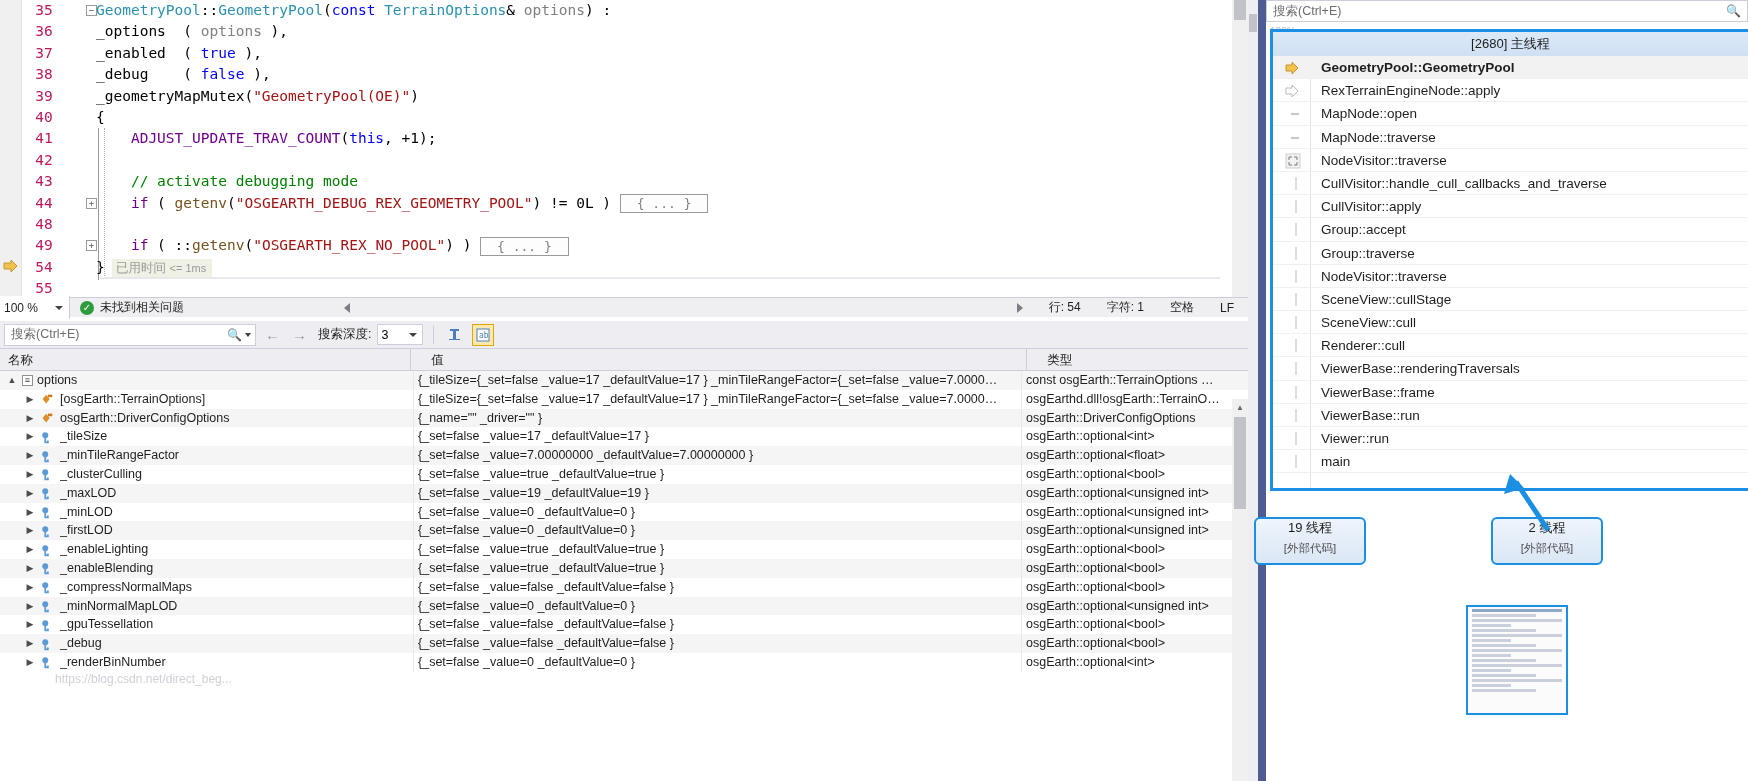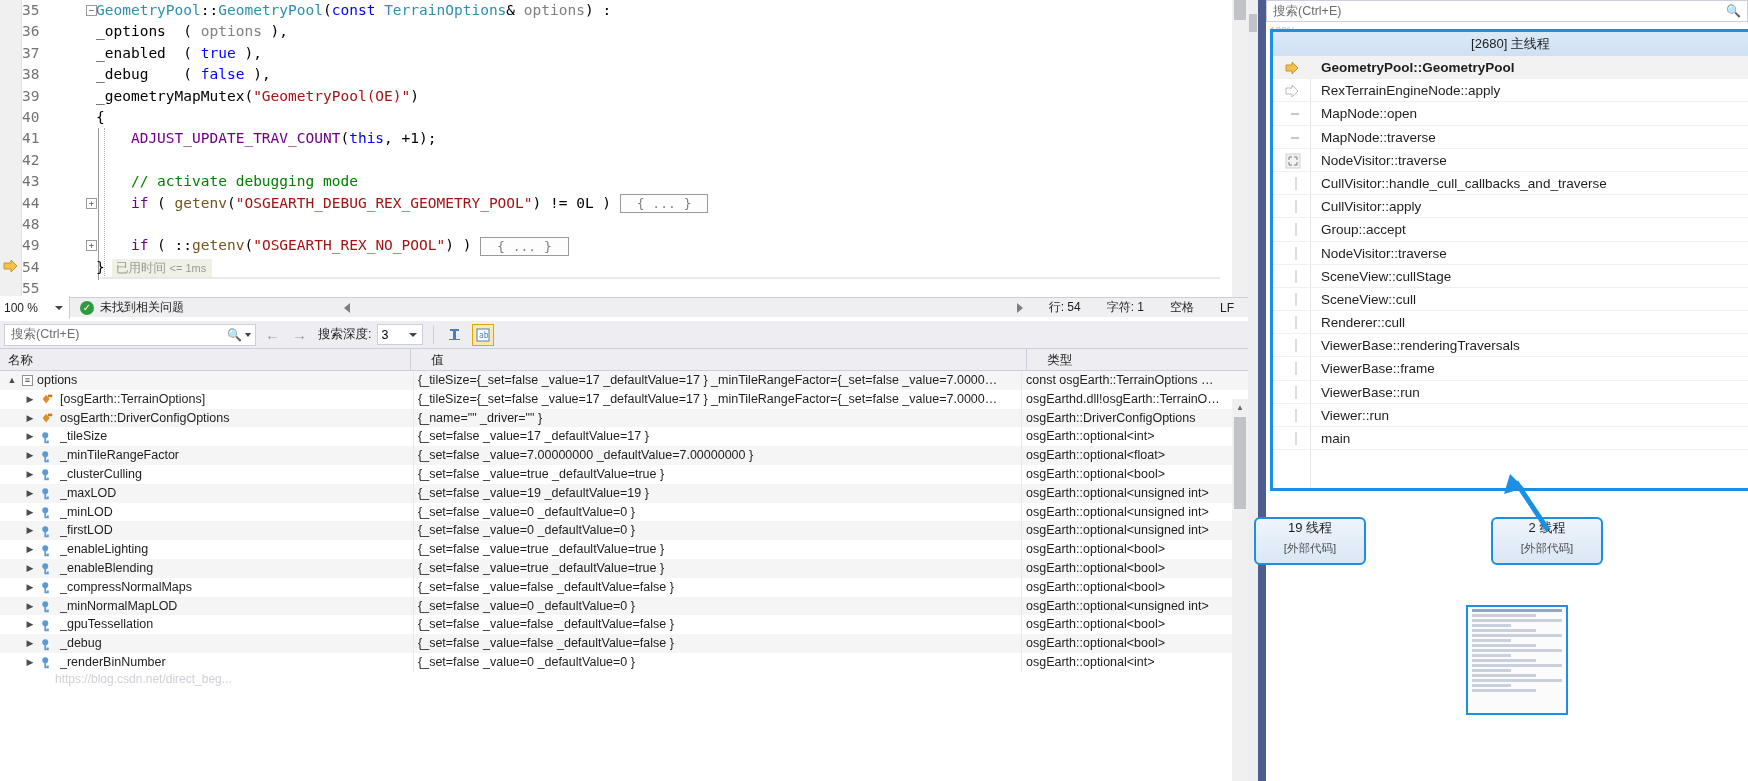--- a/index.html
+++ b/index.html
@@ -35,22 +35,22 @@
     position: relative;
     height: 21.4px;
     line-height: 21.4px;
     font-family: "DejaVu Sans Mono", monospace;
     font-size: 14.5px;
     white-space: pre;
     color: #000000;
   }
   .ln {
     position: absolute; left: 22px; width: 44px;
-    text-align: left;
-    color: #737373;
+    text-align: center;
+    color: #be185d;
     font-family: "DejaVu Sans Mono", monospace;
     font-size: 14.5px;
   }
   .ctext { position: absolute; left: 96px; }
   .glyph-box {
     position: absolute; left: 86px; top: 5px;
     width: 11px; height: 11px;
     border: 1px solid #9a9a9a;
     background: #ffffff;
     font-size: 9px; line-height: 9px; text-align: center;
@@ -710,20 +710,21 @@
               </svg></span><span>RexTerrainEngineNode::apply</span></div>
           <div class="cs-row"><span class="cs-dash"></span><span>MapNode::open</span></div>
           <div class="cs-row"><span class="cs-dash"></span><span>MapNode::traverse</span></div>
           <div class="cs-row"><span class="cs-marker"><svg width="16" height="16" viewBox="0 0 16 16">
                 <rect x="1" y="1" width="14" height="14" fill="#f2f2f2" stroke="#cfcfcf"></rect>
                 <path d="M4 4h3M4 4v3M12 4h-3M12 4v3M4 12h3M4 12v-3M12 12h-3M12 12v-3" stroke="#7a7a7a" fill="none"></path>
               </svg></span><span>NodeVisitor::traverse</span></div>
           <div class="cs-row"><span class="cs-tick"></span><span>CullVisitor::handle_cull_callbacks_and_traverse</span></div>
           <div class="cs-row"><span class="cs-tick"></span><span>CullVisitor::apply</span></div>
           <div class="cs-row"><span class="cs-tick"></span><span>Group::accept</span></div>
+          <div class="cs-row"><span class="cs-tick"></span><span>Group::traverse</span></div>
           <div class="cs-row"><span class="cs-tick"></span><span>NodeVisitor::traverse</span></div>
           <div class="cs-row"><span class="cs-tick"></span><span>SceneView::cullStage</span></div>
           <div class="cs-row"><span class="cs-tick"></span><span>SceneView::cull</span></div>
           <div class="cs-row"><span class="cs-tick"></span><span>Renderer::cull</span></div>
           <div class="cs-row"><span class="cs-tick"></span><span>ViewerBase::renderingTraversals</span></div>
           <div class="cs-row"><span class="cs-tick"></span><span>ViewerBase::frame</span></div>
           <div class="cs-row"><span class="cs-tick"></span><span>ViewerBase::run</span></div>
           <div class="cs-row"><span class="cs-tick"></span><span>Viewer::run</span></div>
           <div class="cs-row"><span class="cs-tick"></span><span>main</span></div>
         </div>

